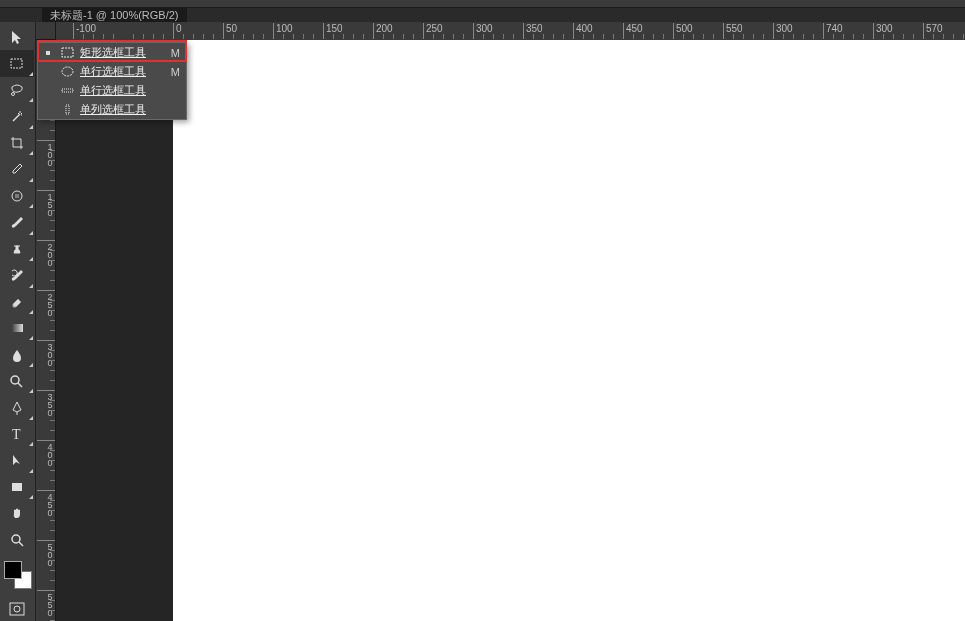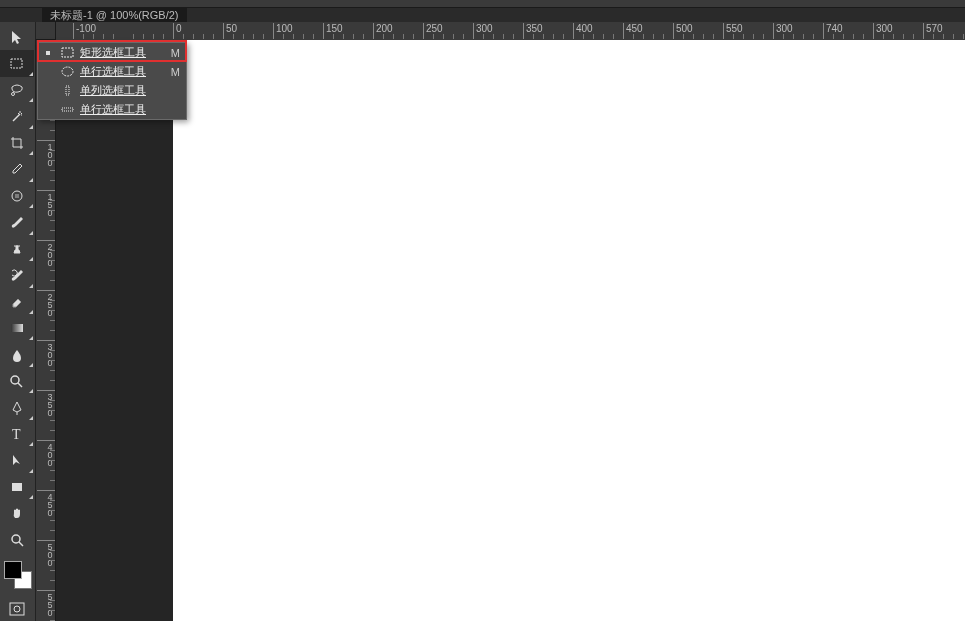--- a/index.html
+++ b/index.html
@@ -525,32 +525,32 @@
         <svg width="13" height="11">
           <ellipse cx="6.5" cy="5.5" rx="5.5" ry="4.5" fill="none" stroke="#eee" stroke-dasharray="2 1"></ellipse>
         </svg>
       </span>
       <span class="label">单行选框工具</span>
       <span class="sc">M</span>
     </div>
     <div class="popup-item">
       <span class="icon">
         <svg width="13" height="11">
-          <rect x="5" y="1" width="3" height="9" fill="none" stroke="#eee" stroke-dasharray="1 1"></rect>
+          <rect x="1" y="4" width="11" height="3" fill="none" stroke="#eee" stroke-dasharray="1 1"></rect>
         </svg>
       </span>
-      <span class="label">单列选框工具</span>
+      <span class="label">单行选框工具</span>
       <span class="sc"></span>
     </div>
     <div class="popup-item">
       <span class="icon">
         <svg width="13" height="11">
-          <rect x="1" y="4" width="11" height="3" fill="none" stroke="#eee" stroke-dasharray="1 1"></rect>
+          <rect x="5" y="1" width="3" height="9" fill="none" stroke="#eee" stroke-dasharray="1 1"></rect>
         </svg>
       </span>
-      <span class="label">单行选框工具</span>
+      <span class="label">单列选框工具</span>
       <span class="sc"></span>
     </div>
   </div>
 <div class="highlight-box"></div>
 
 
 
 
 </body></html>

